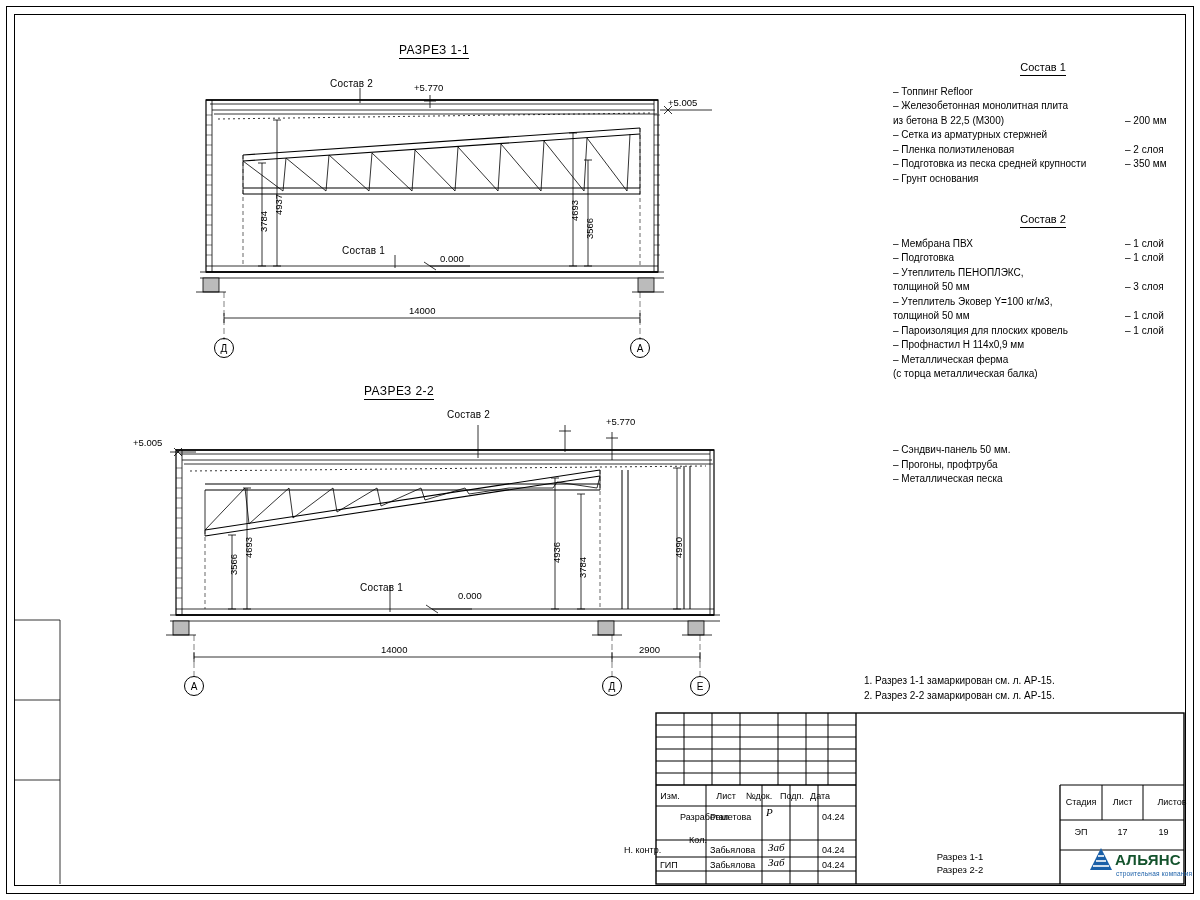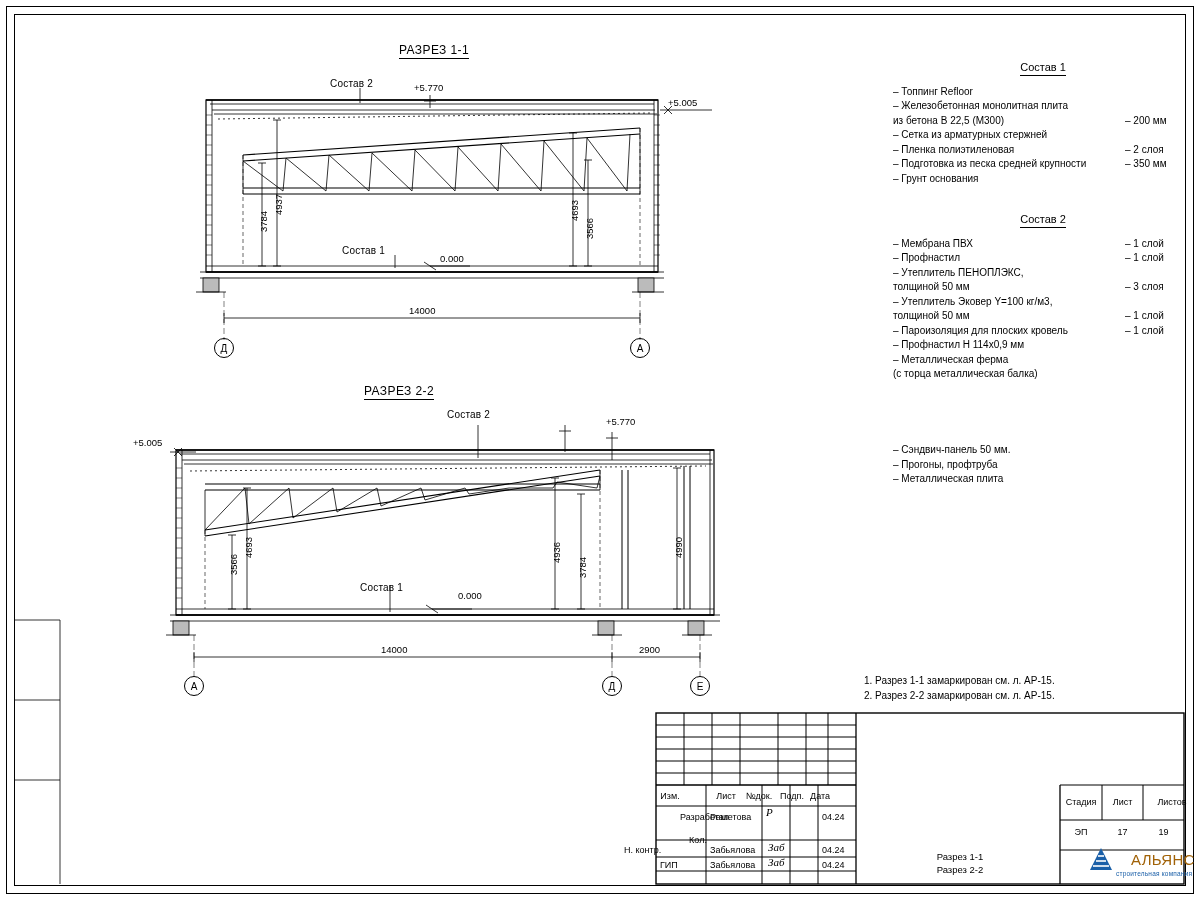--- a/index.html
+++ b/index.html
@@ -21,21 +21,21 @@
   .spec{position:absolute;font-size:10px;line-height:14.5px;white-space:nowrap;}
   .spec .hdr{display:inline-block;border-bottom:1px solid #000;font-size:11px;margin-bottom:9px;}
   .spec .row{position:relative;height:14.5px;}
   .spec .row .v{position:absolute;left:232px;top:0;}
 
   .notes{position:absolute;font-size:10px;line-height:15px;white-space:nowrap;}
   .tbtxt{position:absolute;font-size:9px;white-space:nowrap;}
   .tbtxt.c{text-align:center;}
   .sig{position:absolute;font-family:"Liberation Serif",serif;font-style:italic;font-size:11px;}
 
-  .logo-txt{position:absolute;font-size:15px;font-weight:normal;color:#a16207;letter-spacing:.3px;white-space:nowrap;margin-left:16px;}
+  .logo-txt{position:absolute;font-size:15px;font-weight:bold;color:#14532d;letter-spacing:.3px;white-space:nowrap;}
   .logo-sub{position:absolute;font-size:6.5px;color:#1a5fa8;letter-spacing:.2px;white-space:nowrap;}
 
   .circ{position:absolute;width:20px;height:20px;border:1px solid #000;border-radius:50%;font-size:10px;display:flex;align-items:center;justify-content:center;box-sizing:border-box;}
 </style>
 </head>
 <body>
 
 <div id="sheet">
 
   <div class="frame-outer"></div>
@@ -208,35 +208,35 @@
     <div class="row"><span>  из бетона В 22,5 (М300)</span><span class="v">– 200 мм</span></div>
     <div class="row"><span>– Сетка из арматурных стержней</span><span class="v"></span></div>
     <div class="row"><span>– Пленка полиэтиленовая</span><span class="v">– 2 слоя</span></div>
     <div class="row"><span>– Подготовка из песка средней крупности</span><span class="v">– 350 мм</span></div>
     <div class="row"><span>– Грунт основания</span><span class="v"></span></div>
   </div>
 
   <div class="spec" style="left:893px;top:212px;">
     <div style="text-align:center;width:300px;"><span class="hdr">Состав 2</span></div>
     <div class="row"><span>– Мембрана ПВХ</span><span class="v">– 1 слой</span></div>
-    <div class="row"><span>– Профнастил</span><span class="v">– 1 слой</span></div>
+    <div class="row"><span>– Подготовка</span><span class="v">– 1 слой</span></div>
     <div class="row"><span>– Утеплитель ПЕНОПЛЭКС,</span><span class="v"></span></div>
     <div class="row"><span>  толщиной 50 мм</span><span class="v">– 3 слоя</span></div>
     <div class="row"><span>– Утеплитель Эковер Y=100 кг/м3,</span><span class="v"></span></div>
     <div class="row"><span>  толщиной 50 мм</span><span class="v">– 1 слой</span></div>
     <div class="row"><span>– Пароизоляция для плоских кровель</span><span class="v">– 1 слой</span></div>
     <div class="row"><span>– Профнастил Н 114х0,9 мм</span><span class="v"></span></div>
     <div class="row"><span>– Металлическая ферма</span><span class="v"></span></div>
     <div class="row"><span>  (с торца металлическая балка)</span><span class="v"></span></div>
   </div>
 
   <div class="spec" style="left:893px;top:443px;">
     <div class="row"><span>– Сэндвич‑панель 50 мм.</span><span class="v"></span></div>
     <div class="row"><span>– Прогоны, профтруба</span><span class="v"></span></div>
-    <div class="row"><span>– Металлическая плита</span><span class="v"></span></div>
+    <div class="row"><span>– Металлическая песка</span><span class="v"></span></div>
   </div>
 
   <div class="notes" style="left:864px;top:673px;">
     <div>1. Разрез 1‑1 замаркирован см. л. АР‑15.</div>
     <div>2. Разрез 2‑2 замаркирован см. л. АР‑15.</div>
   </div>
 
   <div>
     <svg viewBox="0 0 1200 900" style="position:absolute;left:0;top:0;">
       <g stroke="#000" fill="none" stroke-width="1">

